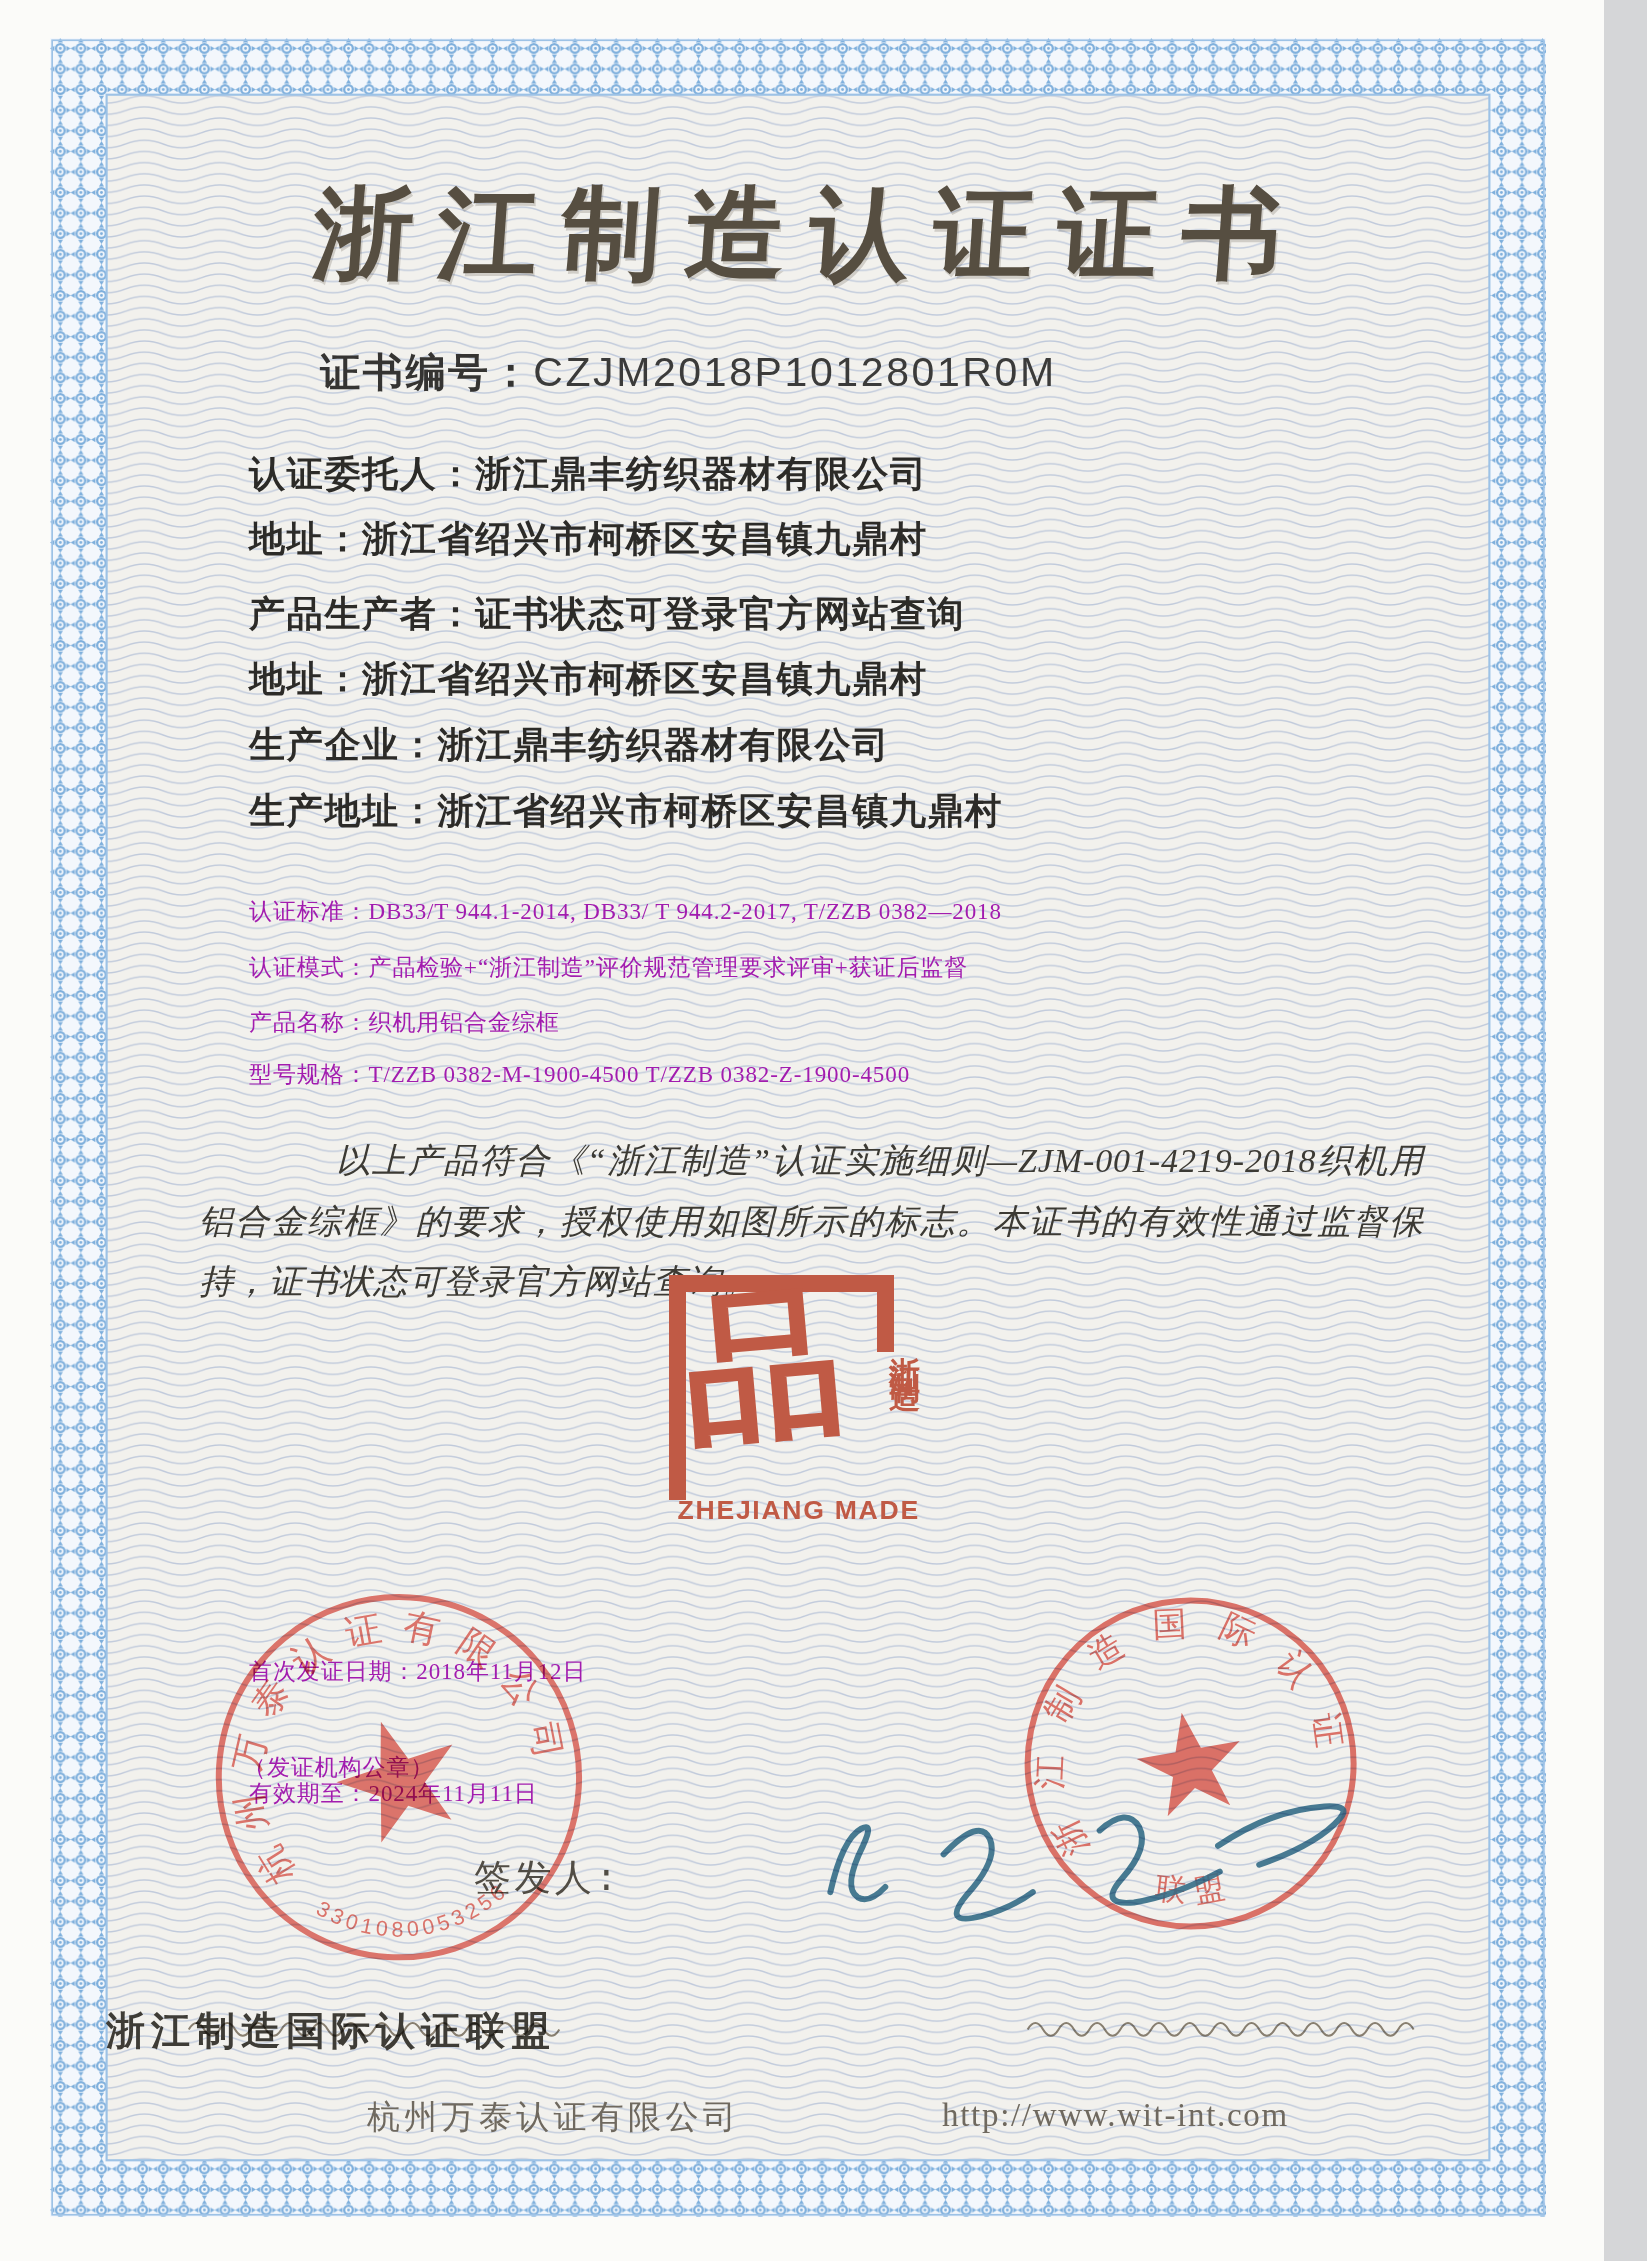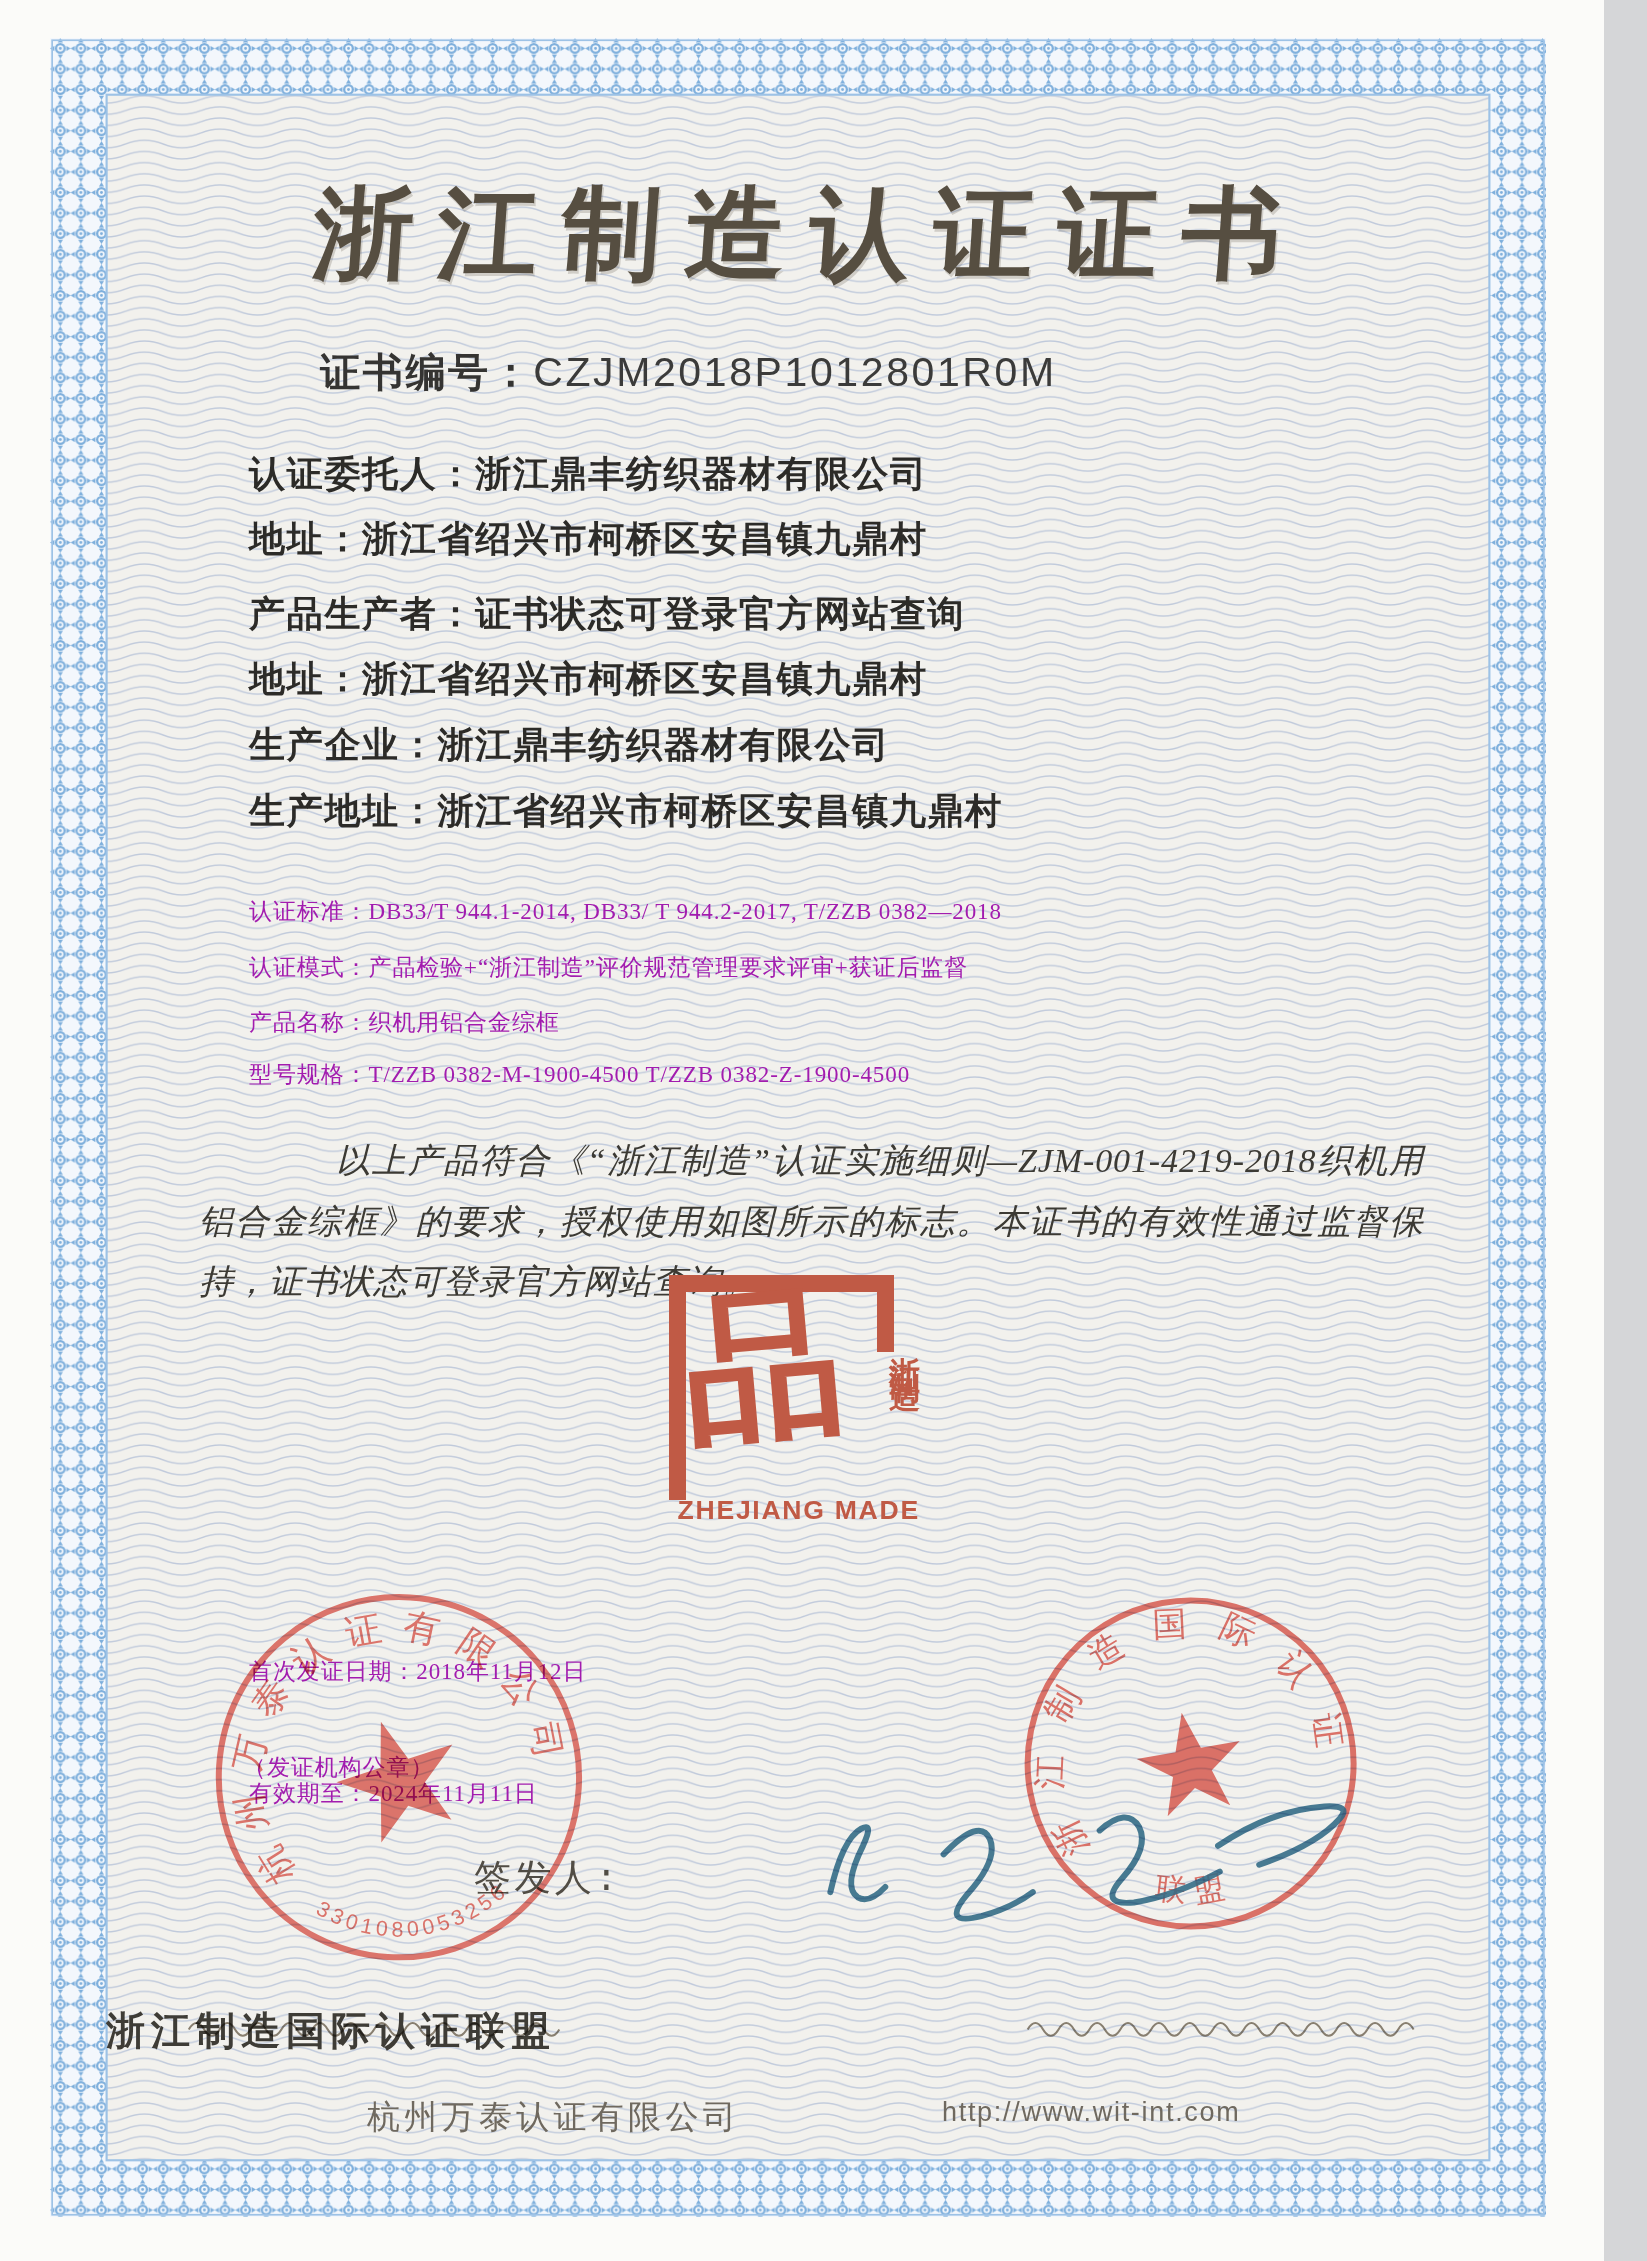--- a/index.html
+++ b/index.html
@@ -34,21 +34,21 @@
          color:#c05a45;letter-spacing:7.7px;}
   .logo-cap{position:absolute;left:8.6px;top:220px;font-family:Liberation Sans, sans-serif;
          font-weight:bold;font-size:26.6px;color:#c05a45;letter-spacing:1.7px;white-space:nowrap;}
   .signer{left:474px;top:1853px;font-family:Liberation Mono, monospace;font-size:37px;
          color:#514d45;letter-spacing:3.4px;}
   .footer-alliance{left:106px;top:2004px;width:1383px;
          font-family:"Liberation Sans",sans-serif;font-weight:600;font-size:39px;
          color:#3e3c36;letter-spacing:6px;}
   .footer-co{left:367px;top:2095px;font-family:"Liberation Serif",serif;font-size:33px;
          color:#6f695f;letter-spacing:4.3px;}
-  .footer-url{left:942px;top:2097px;font-family:Liberation Sans, sans-serif;font-size:27px;
+  .footer-url{left:942px;top:2097px;font-family:Liberation Serif, serif;font-size:33px;
          color:#6f695f;letter-spacing:1.7px;}
   .overlay-svg{position:absolute;left:0;top:0;z-index:3;pointer-events:none;
          mix-blend-mode:multiply;}
 </style>
 </head>
 <body>
 
 <div class="paper"></div>
 <div class="scan-strip"></div>
 

